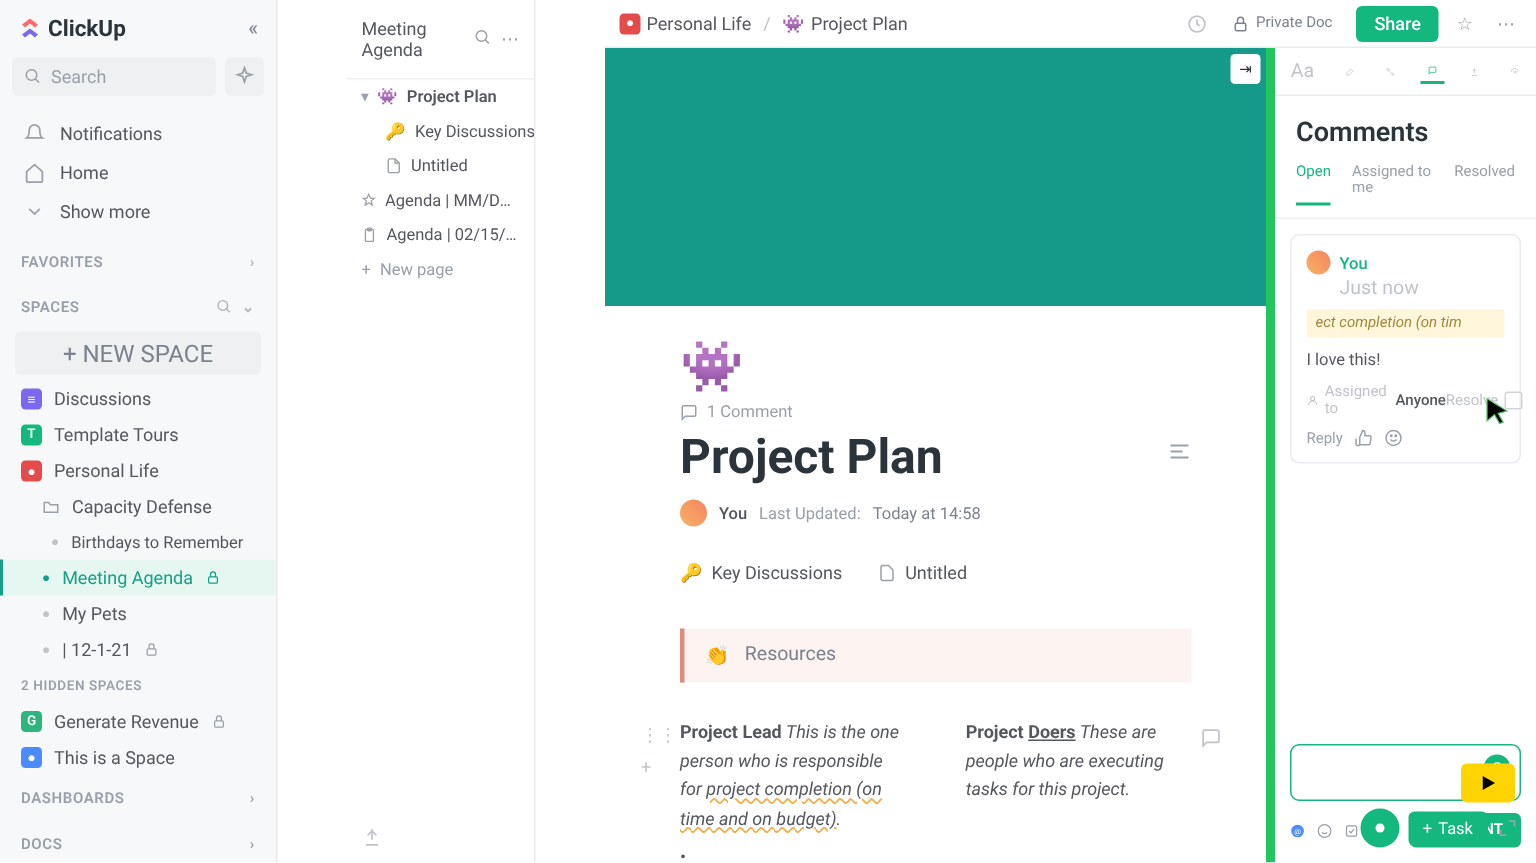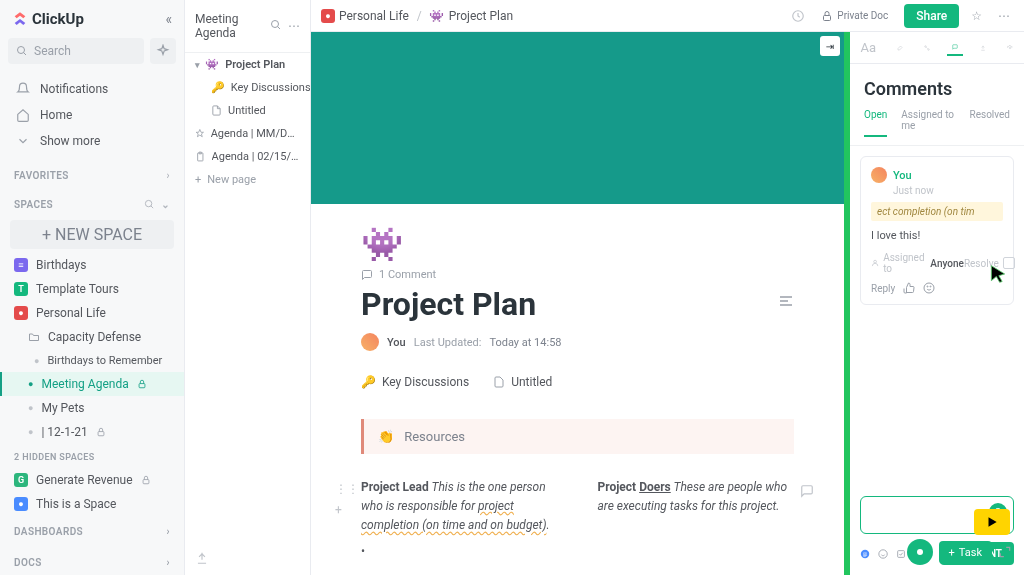--- a/index.html
+++ b/index.html
@@ -1,17 +1,17 @@
 <!DOCTYPE html>
 <html><head>
 <meta charset="utf-8">
 <style>
 * { box-sizing: border-box; margin: 0; padding: 0; }
 body { font-family: -apple-system, BlinkMacSystemFont, "Segoe UI", Roboto, sans-serif; font-size: 13px; color: #2b343b; background: #fff; overflow: hidden; }
-.app { display: flex; height: 575px; width: 1024px; }
+.app { display: flex; height: 575px; width: 1024px; gap: 46px; }
 
 
 .sidebar { width: 185px; border-right: 1px solid #e9ebf0; display: flex; flex-direction: column; background: #f7f8f9; }
 .logo-row { display: flex; align-items: center; padding: 10px 12px; justify-content: space-between; }
 .logo { display: flex; align-items: center; gap: 4px; font-weight: 700; font-size: 15px; color: #2b343b; }
 .logo-icon { width: 16px; height: 16px; }
 .collapse-btn { color: #7c828d; cursor: pointer; font-size: 14px; }
 .search-row { display: flex; gap: 6px; padding: 0 8px 8px; }
 .search-box { flex: 1; display: flex; align-items: center; background: #eef0f2; border-radius: 4px; padding: 4px 8px; color: #9aa0a9; font-size: 12px; }
 .search-box svg { margin-right: 6px; }
@@ -77,21 +77,21 @@
 .rp-toolbar { height: 32px; display: flex; align-items: center; justify-content: space-around; border-bottom: 1px solid #e9ebf0; color: #c0c4ca; }
 .rp-toolbar .tool { padding: 4px; cursor: pointer; }
 .rp-toolbar .tool.active { color: #14b87e; border-bottom: 2px solid #14b87e; }
 .rp-title { padding: 14px 14px 10px; font-weight: 600; font-size: 18px; color: #2b343b; }
 .rp-tabs { display: flex; gap: 14px; padding: 0 14px 8px; font-size: 10px; border-bottom: 1px solid #eef0f2; }
 .rp-tab { color: #9aa0a9; cursor: pointer; padding-bottom: 6px; }
 .rp-tab.active { color: #14b87e; border-bottom: 2px solid #14b87e; }
 .comment-card { margin: 10px; border: 1px solid #e9ebf0; border-radius: 6px; padding: 10px; font-size: 11px; }
 .cc-header { display: flex; align-items: center; gap: 6px; margin-bottom: 2px; }
 .cc-name { color: #14b87e; font-weight: 500; }
-.cc-time { font-size: 10px; color: #c0c4ca; margin-left: 22px; margin-bottom: 6px; }
+.cc-time { font-size: 13px; color: #c0c4ca; margin-left: 22px; margin-bottom: 6px; }
 .cc-highlight { background: #fff6dc; padding: 4px 6px; font-style: italic; color: #a0873f; font-size: 10px; border-radius: 2px; margin-bottom: 8px; }
 .cc-body { color: #54575d; margin-bottom: 10px; }
 .cc-assign-row { display: flex; align-items: center; justify-content: space-between; font-size: 10px; color: #c0c4ca; margin-bottom: 8px; }
 .cc-assign-row .anyone { color: #54575d; font-weight: 500; }
 .cc-checkbox { width: 12px; height: 12px; border: 1px solid #d0d4da; border-radius: 2px; }
 .cc-reply-row { display: flex; align-items: center; gap: 8px; font-size: 10px; color: #9aa0a9; }
 .cursor-arrow { position: absolute; right: 16px; top: 232px; font-size: 20px; }
 
 .rp-footer { margin-top: auto; padding: 10px; }
 .reply-box { border: 1px solid #14b87e; border-radius: 6px; height: 38px; position: relative; margin-bottom: 8px; }
@@ -164,21 +164,21 @@
     <div class="section-hdr">
       <span>SPACES</span>
       <span class="chev" style="display:flex;gap:6px"><svg width="11" height="11" viewBox="0 0 24 24" fill="none" stroke="currentColor" stroke-width="2">
             <circle cx="10" cy="10" r="7"></circle>
             <path d="m20 20-5-5"></path>
           </svg> ⌄</span>
     </div>
     <div class="new-space">+ NEW SPACE</div>
     <div class="space-item">
       <div class="sqicon" style="background:#7b68ee">≡</div>
-      <span>Birthdays</span>
+      <span>Discussions</span>
     </div>
     <div class="space-item">
       <div class="sqicon" style="background:#14b87e">T</div>
       <span>Template Tours</span>
     </div>
     <div class="space-item">
       <div class="sqicon" style="background:#e44b4b">●</div>
       <span>Personal Life</span>
     </div>
     <div class="space-item sub">

